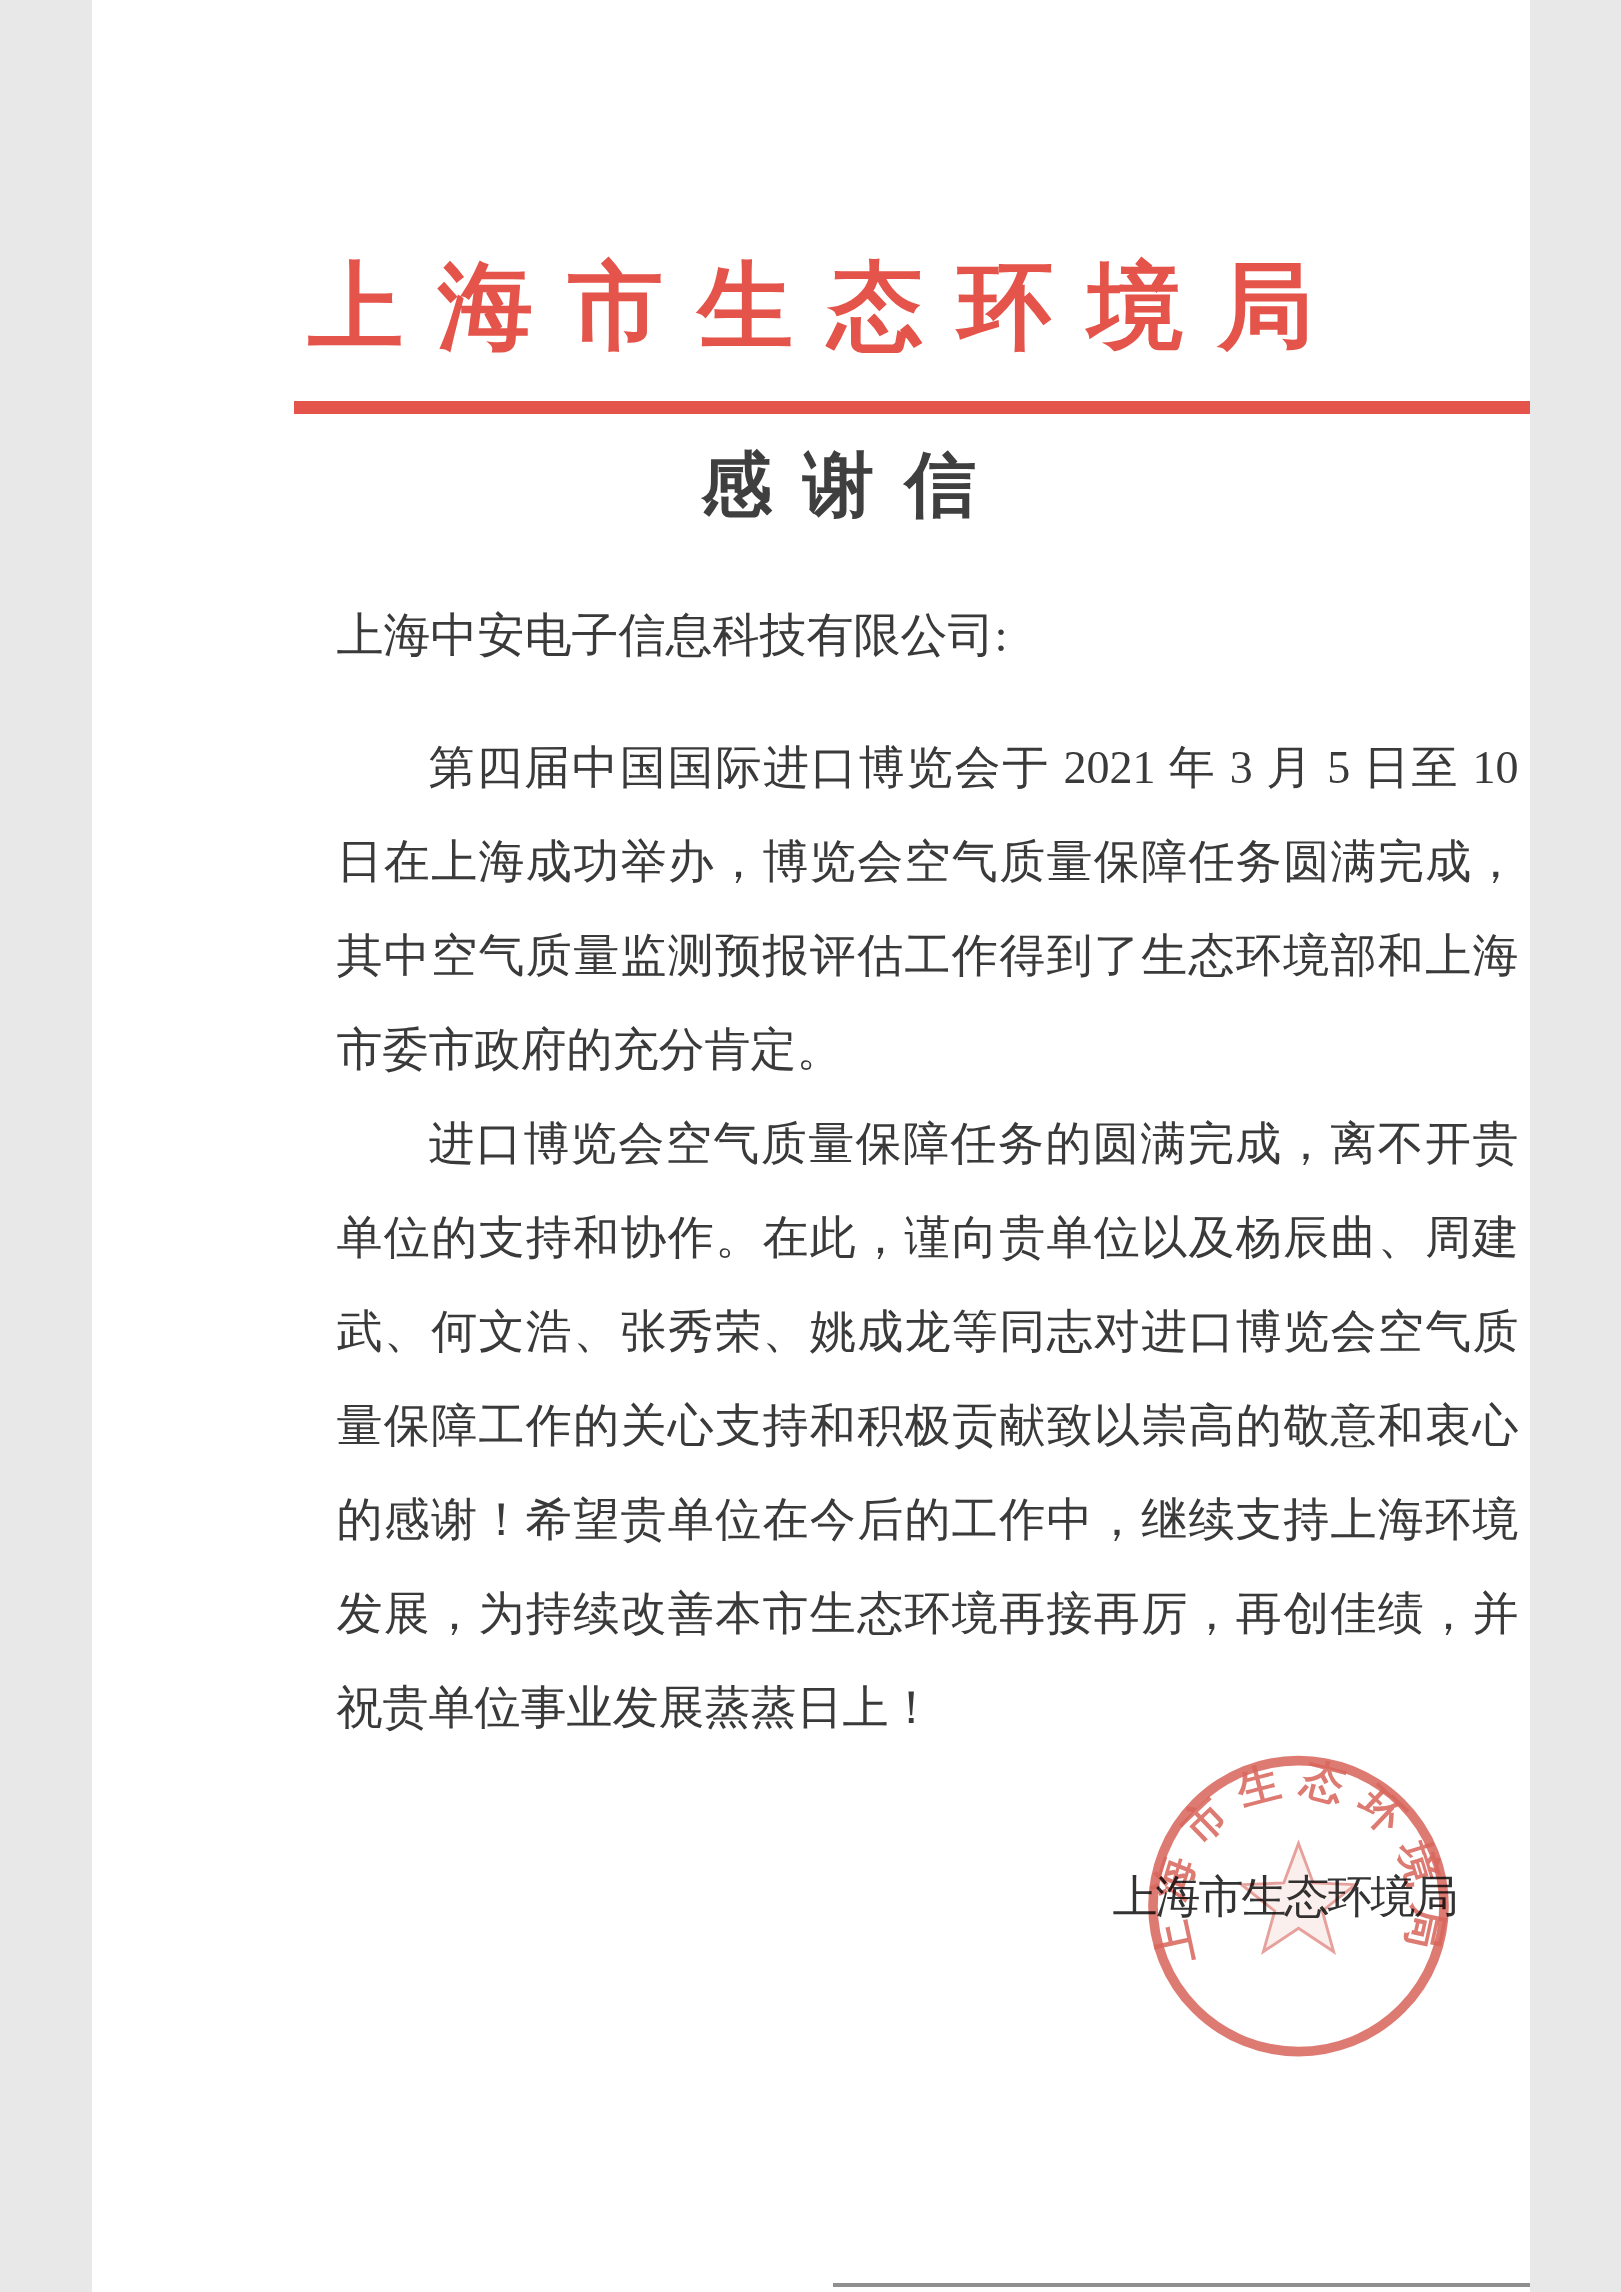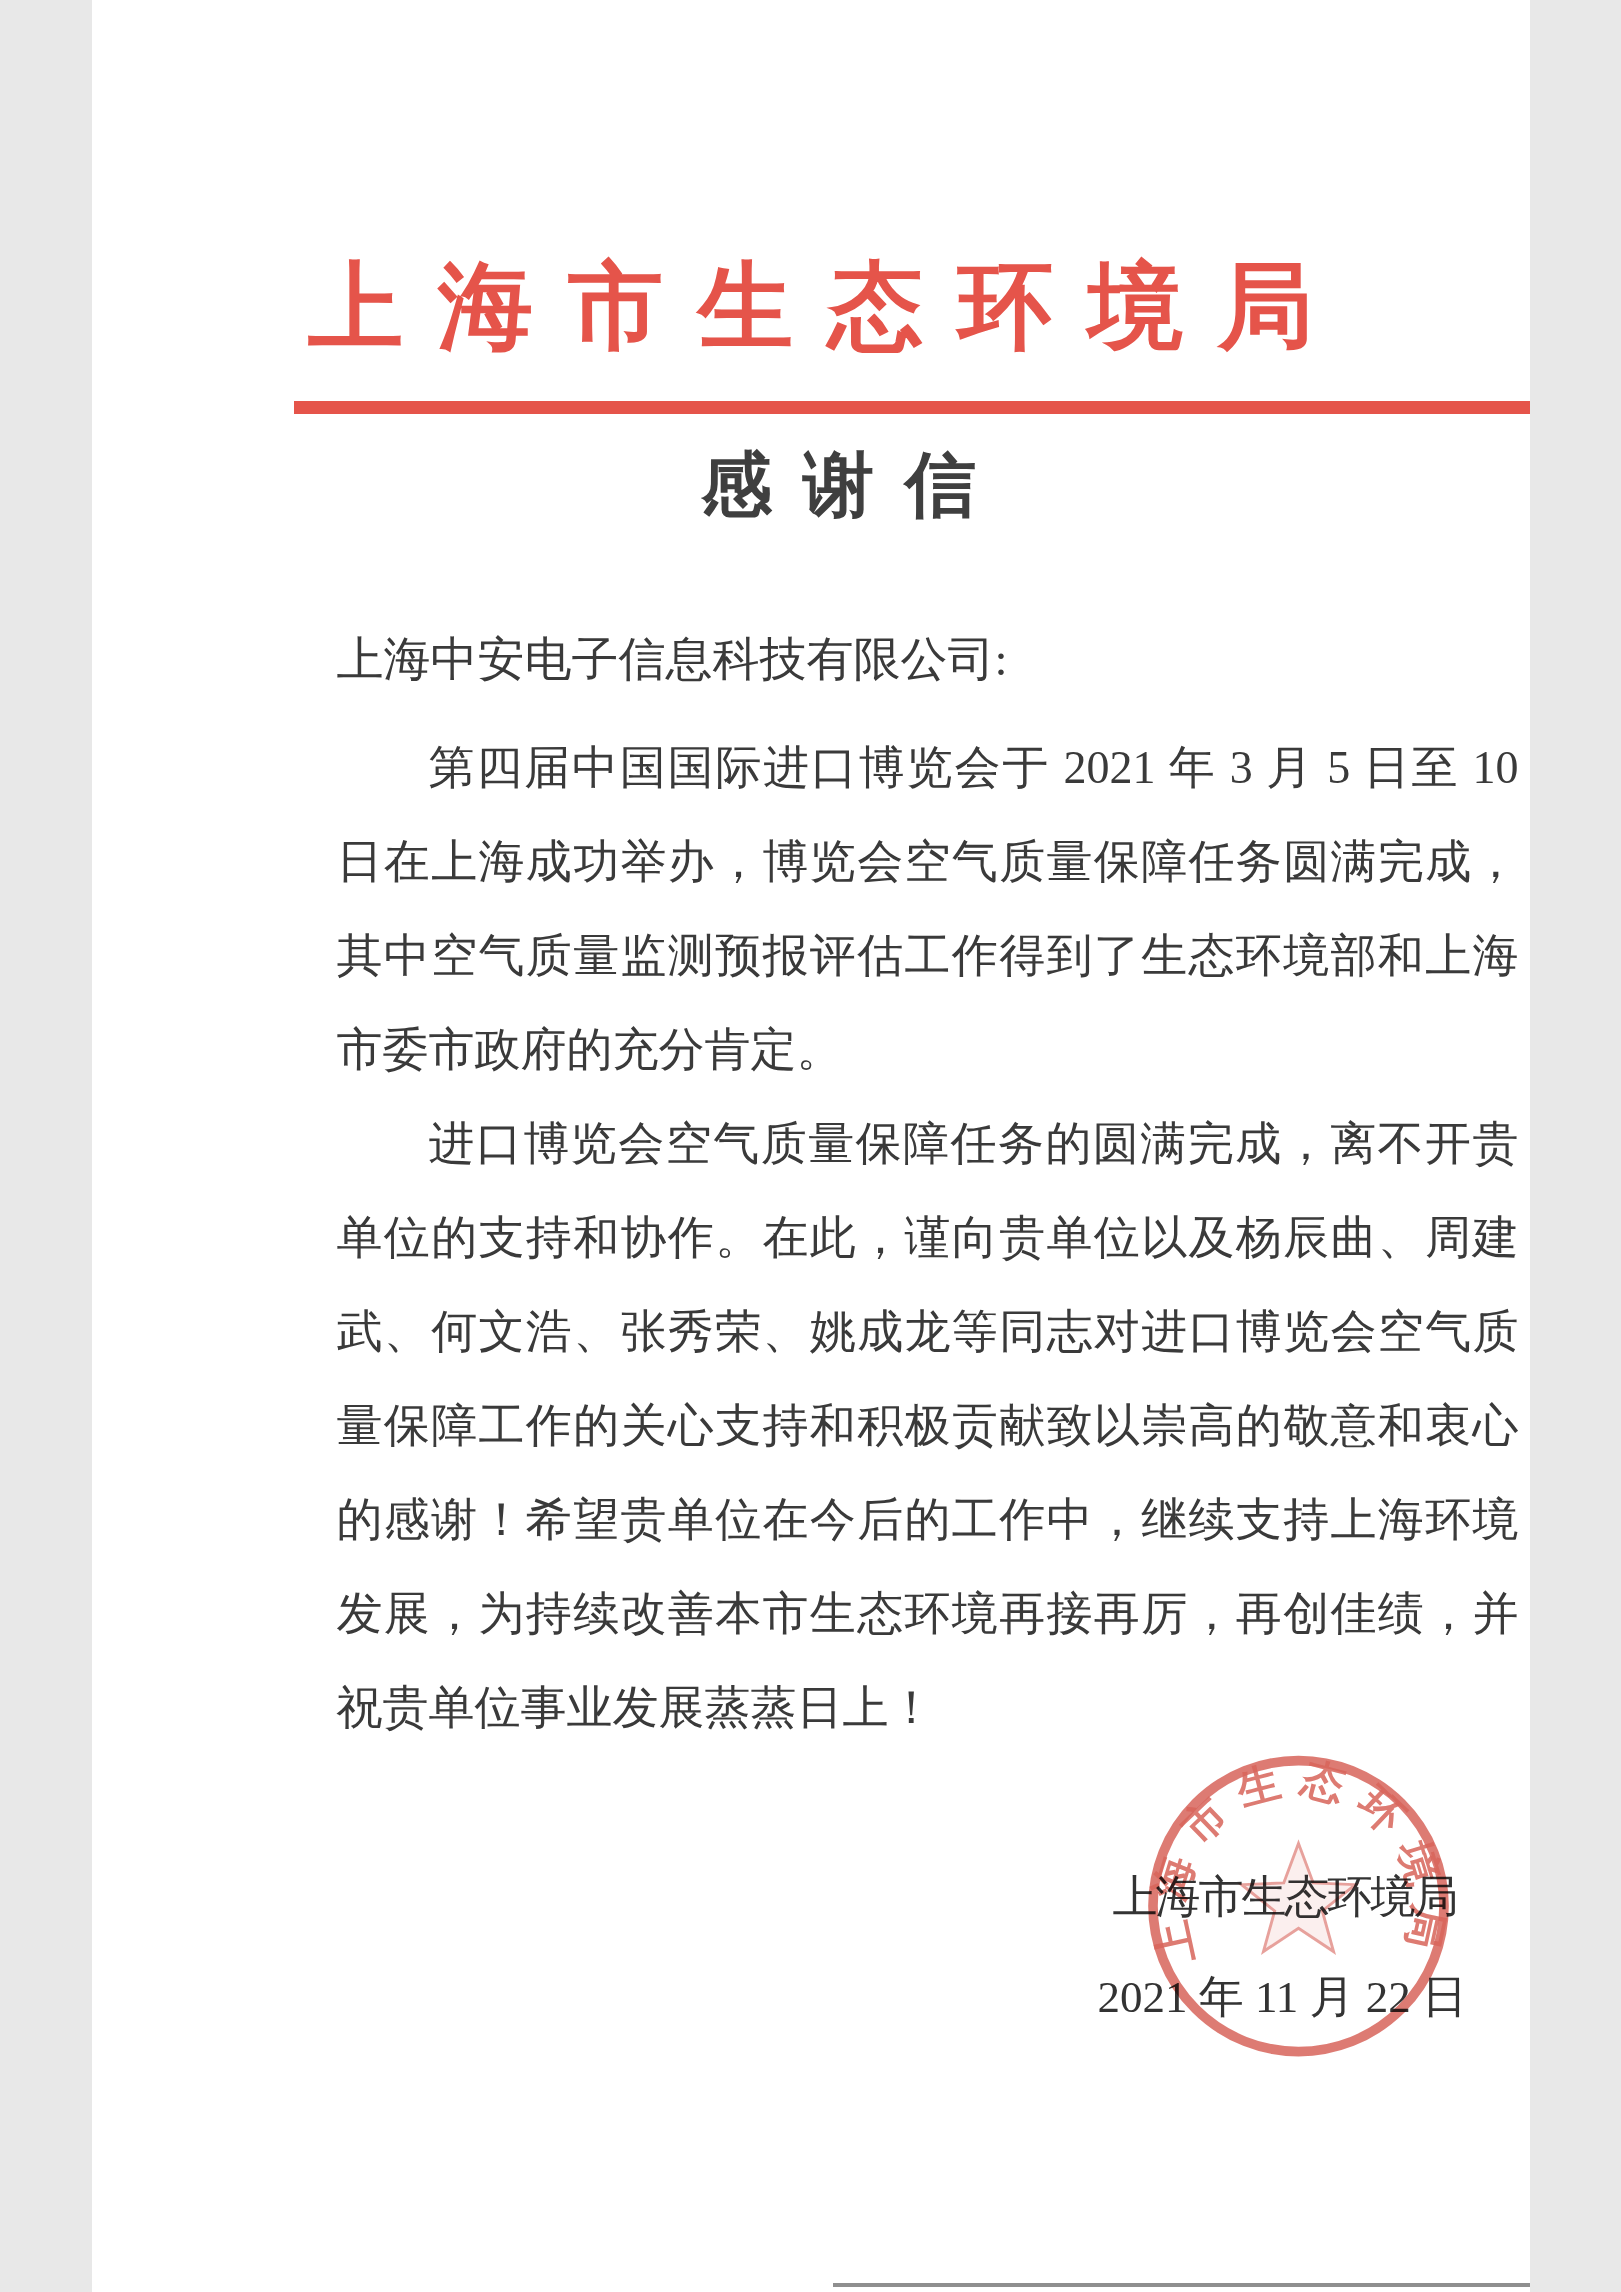--- a/index.html
+++ b/index.html
@@ -40,21 +40,21 @@
     font-size:71px;line-height:78px;
     font-weight:bold;
     color:#3f3f3f;
     letter-spacing:31px;
     text-indent:31px;
     white-space:nowrap;
     margin-left:28px;
   }
   
   .salutation{
-    position:absolute;top:630px;left:245px;
+    position:absolute;top:606px;left:245px;
     font-size:47px;line-height:59px;
     color:var(--body-text);
     white-space:nowrap;
   }
   
   .letter-body{
     position:absolute;top:721px;left:245px;
     width:1182px;
     font-size:46px;line-height:94px;
     color:var(--body-text);
@@ -115,21 +115,20 @@
 
   <div class="salutation">上海中安电子信息科技有限公司:</div>
 
   <div class="letter-body">
     <p>第四届中国国际进口博览会于 2021 年 3 月 5 日至 10 日在上海成功举办，博览会空气质量保障任务圆满完成，其中空气质量监测预报评估工作得到了生态环境部和上海市委市政府的充分肯定。</p>
     <p>进口博览会空气质量保障任务的圆满完成，离不开贵单位的支持和协作。在此，谨向贵单位以及杨辰曲、周建武、何文浩、张秀荣、姚成龙等同志对进口博览会空气质量保障工作的关心支持和积极贡献致以崇高的敬意和衷心的感谢！希望贵单位在今后的工作中，继续支持上海环境发展，为持续改善本市生态环境再接再厉，再创佳绩，并祝贵单位事业发展蒸蒸日上！</p>
   </div>
 
   <div class="signature">上海市生态环境局</div>
 
-  <div class="sign-date">2021 年 11 月 22 日</div>
 
   <svg class="seal" viewBox="0 0 330 330" aria-hidden="true">
     <circle class="ring" cx="165" cy="163" r="151" fill="none" stroke-width="10" opacity="0.85"></circle>
     <path class="star" d="M165,98 L180.3,139 L224,140.8 L189.7,168.1 L201.4,210.2 L165,186 L128.6,210.2 L140.3,168.1 L106,140.8 L149.7,139 Z" fill="rgba(212,86,76,0.18)" stroke-width="3" opacity="0.6"></path>
     <path id="seal-arc" d="M 68.4,232.7 A 118,118 0 1 1 261.6,232.7" fill="none"></path>
     <text class="ring-text" text-anchor="middle" opacity="0.85">
       <textPath href="#seal-arc" startOffset="50%">上海市生态环境局</textPath>
     </text>
   </svg>
 

